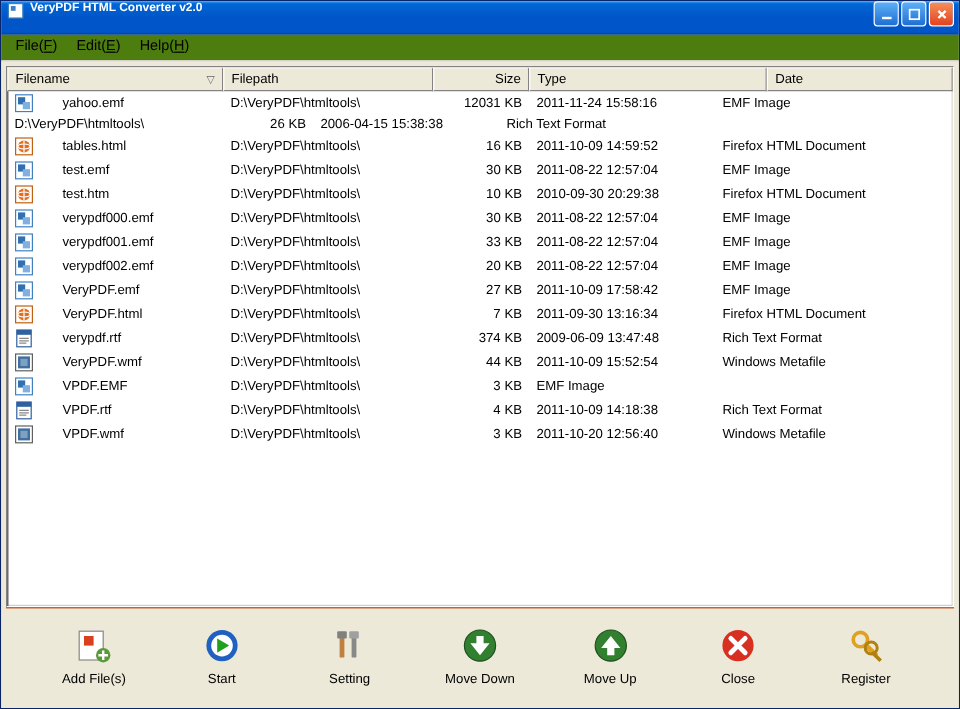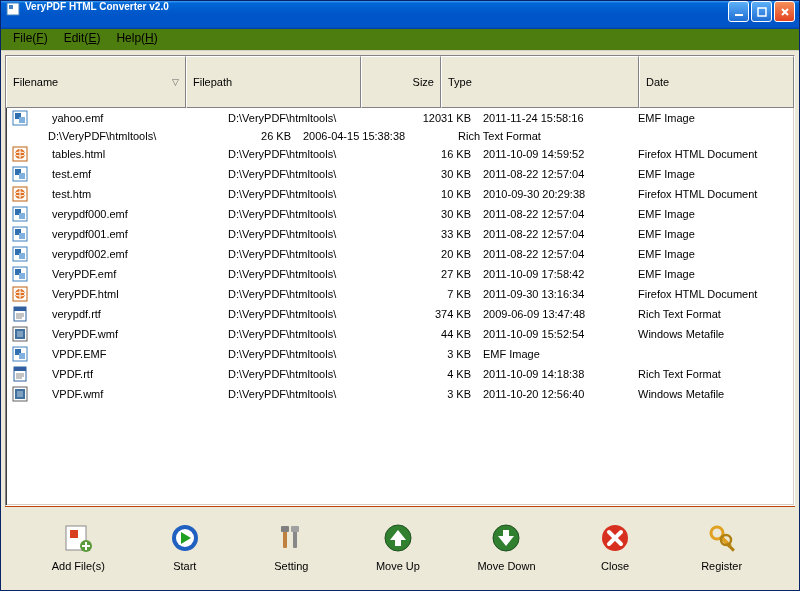--- a/index.html
+++ b/index.html
@@ -11,31 +11,31 @@
 .winbtns { display: flex; gap: 2px; }
 .winbtn { width: 21px; height: 21px; border: 1px solid #fff; border-radius: 3px; display: flex; align-items: center; justify-content: center; font-weight: bold; font-size: 11px; cursor: pointer; }
 .winbtn.min, .winbtn.max { background: linear-gradient(to bottom, #5db0f7, #1f6ed4); color: white; }
 .winbtn.close { background: linear-gradient(to bottom, #f5905b, #e2431f); color: white; }
 .menubar { background: #4d7c0f; height: 22px; display: flex; align-items: flex-start; padding: 0 4px; border-bottom: 1px solid #d4d0c8; font-size: 12px; }
 .menuitem { padding: 2px 8px; cursor: pointer; }
 .menuitem u { text-decoration: underline; }
 .content { flex: 1; background: #ece9d8; padding: 4px; display: flex; flex-direction: column; }
 .listview { flex: 1; background: white; border: 1px solid #848284; border-right-color: #fff; border-bottom-color: #fff; box-shadow: inset 1px 1px 0 #404040, inset -1px -1px 0 #d4d0c8; overflow: auto; }
 .listheader { display: flex; background: #ece9d8; position: sticky; top: 0; }
-.col { border: 1px solid; border-color: #fff #848284 #848284 #fff; padding: 19px 6px; font-size: 11px; cursor: pointer; display: flex; align-items: center; text-align: center; }
+.col { border: 1px solid; border-color: #fff #848284 #848284 #fff; padding: 3px 6px; font-size: 11px; cursor: pointer; display: flex; align-items: center; text-align: center; }
 .col-filename { width: 180px; }
 .col-filepath { width: 175px; }
 .col-size { width: 80px; justify-content: flex-end; }
 .col-date { width: 155px; }
 .col-type { flex: 1; }
 .sort-ind { margin-left: auto; font-size: 9px; color: #666; }
 .row { display: flex; padding: 1px 0; }
 .cell { padding: 1px 6px; font-size: 11px; white-space: nowrap; overflow: hidden; display: flex; align-items: center; }
 .cell.filename { width: 180px; gap: 21px; }
-.cell.filepath { width: 175px; margin-left: 36px; }
+.cell.filepath { width: 175px; }
 .cell.size { width: 80px; justify-content: flex-end; }
 .cell.date { width: 155px; }
 .cell.type { flex: 1; }
 .fileicon { width: 16px; height: 16px; margin-right: 3px; display: inline-flex; align-items: center; justify-content: center; flex-shrink: 0; }
 .toolbar { height: 80px; background: #ece9d8; display: flex; align-items: center; justify-content: space-around; padding: 8px 20px; border-top: 1px solid #c2410c; }
 .tbtn { display: flex; flex-direction: column; align-items: center; cursor: pointer; padding: 4px 8px; min-width: 70px; }
 .tbtn-icon { width: 32px; height: 32px; margin-bottom: 6px; display: flex; align-items: center; justify-content: center; }
 .tbtn-label { font-size: 11px; text-align: center; }
 svg { display: block; }
 </style>
@@ -358,33 +358,33 @@
               <rect x="18" y="6" width="4" height="20" fill="#888" rx="1"></rect>
               <rect x="16" y="4" width="8" height="6" fill="#a0a0a0" rx="1"></rect>
             </svg>
           </div>
         <span class="tbtn-label">Setting</span>
       </div>
       <div class="tbtn">
         <div class="tbtn-icon">
             <svg width="32" height="32">
               <circle cx="16" cy="16" r="13" fill="#308030" stroke="#205020" stroke-width="1"></circle>
+              <path d="M16 24 L24 14 L19 14 L19 8 L13 8 L13 14 L8 14 Z" fill="#fff"></path>
+            </svg>
+          </div>
+        <span class="tbtn-label">Move Down</span>
+      </div>
+      <div class="tbtn">
+        <div class="tbtn-icon">
+            <svg width="32" height="32">
+              <circle cx="16" cy="16" r="13" fill="#308030" stroke="#205020" stroke-width="1"></circle>
               <path d="M16 8 L24 18 L19 18 L19 24 L13 24 L13 18 L8 18 Z" fill="#fff"></path>
             </svg>
           </div>
         <span class="tbtn-label">Move Up</span>
-      </div>
-      <div class="tbtn">
-        <div class="tbtn-icon">
-            <svg width="32" height="32">
-              <circle cx="16" cy="16" r="13" fill="#308030" stroke="#205020" stroke-width="1"></circle>
-              <path d="M16 24 L24 14 L19 14 L19 8 L13 8 L13 14 L8 14 Z" fill="#fff"></path>
-            </svg>
-          </div>
-        <span class="tbtn-label">Move Down</span>
       </div>
       <div class="tbtn">
         <div class="tbtn-icon">
             <svg width="32" height="32">
               <circle cx="16" cy="16" r="13" fill="#d83020"></circle>
               <path d="M10 10 L22 22 M22 10 L10 22" stroke="#fff" stroke-width="4" stroke-linecap="round"></path>
             </svg>
           </div>
         <span class="tbtn-label">Close</span>
       </div>

